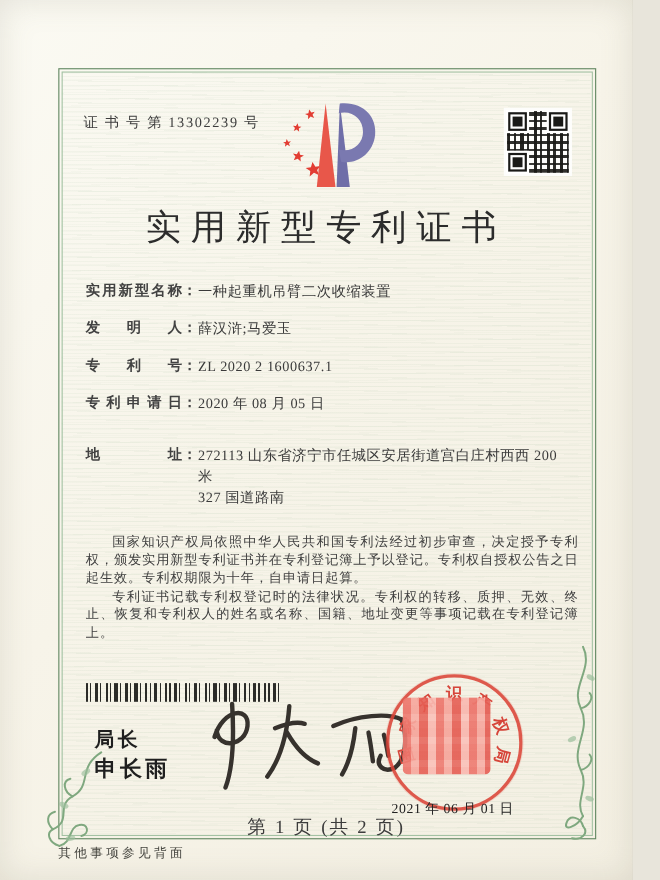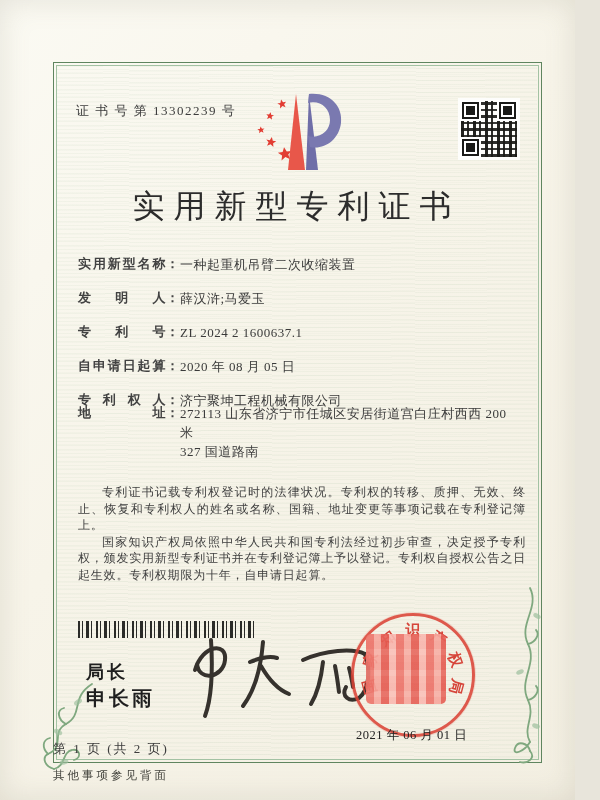--- a/index.html
+++ b/index.html
@@ -48,21 +48,21 @@
     font-size:15px;font-weight:700;color:#d6453a;transform-origin:center;}
   .seal-mosaic{left:366px;top:634px;width:80px;height:70px;border-radius:5px;
     background:
       repeating-linear-gradient(90deg, rgba(236,118,108,.85) 0 8px, rgba(247,172,162,.8) 8px 15px,
         rgba(228,88,78,.78) 15px 23px, rgba(250,192,184,.8) 23px 30px),
       repeating-linear-gradient(0deg, rgba(240,140,130,.6) 0 7px, rgba(251,202,194,.5) 7px 13px,
         rgba(232,100,90,.55) 13px 21px);
     filter:blur(.4px);}
   .seal-date{left:356px;top:727px;width:130px;font-size:12.5px;color:#222;
     letter-spacing:.5px;white-space:nowrap;}
-  .footer-page{left:53px;top:740px;width:487px;font-size:13px;
+  .footer-page{left:53px;top:740px;width:487px;text-align:center;font-size:17px;
     color:#3c3c3c;letter-spacing:2px;}
   .back-note{left:53px;top:768px;width:487px;text-align:left;font-size:11.5px;
     color:#44443e;letter-spacing:3px;}
   .logo-svg{left:246px;top:90px;}
   .qr{left:458px;top:98px;width:62px;height:62px;background:#fdfdfb;padding:3px;box-sizing:border-box;}
   .qr-noise{position:absolute;inset:3px;background:
       repeating-linear-gradient(90deg,rgba(25,25,22,.95) 0 3px,transparent 3px 6px,
         rgba(25,25,22,.9) 6px 8px,transparent 8px 12px),
       repeating-linear-gradient(0deg,rgba(25,25,22,.9) 0 3px,transparent 3px 7px,
         rgba(25,25,22,.85) 7px 9px,transparent 9px 13px);}
@@ -105,35 +105,32 @@
 
   <div class="abs title">实用新型专利证书</div>
 
   <div class="abs frow" style="top:255px">
     <span class="flabel">实用新型名称</span><span class="colon">：</span><span class="fval">一种起重机吊臂二次收缩装置</span>
   </div>
   <div class="abs frow" style="top:289px">
     <span class="flabel">发明人</span><span class="colon">：</span><span class="fval">薛汉浒;马爱玉</span>
   </div>
   <div class="abs frow" style="top:323px">
-    <span class="flabel">专利号</span><span class="colon">：</span><span class="fval">ZL 2024 2 1600637.1</span>
+    <span class="flabel">专利号</span><span class="colon">：</span><span class="fval">ZL 2020 2 1600637.1</span>
   </div>
   <div class="abs frow" style="top:357px">
-    <span class="flabel">自申请日起算</span><span class="colon">：</span><span class="fval">2020 年 08 月 05 日</span>
-  </div>
-  <div class="abs frow" style="top:391px">
-    <span class="flabel">专利权人</span><span class="colon">：</span><span class="fval">济宁聚坤工程机械有限公司</span>
+    <span class="flabel">专利申请日</span><span class="colon">：</span><span class="fval">2020 年 08 月 05 日</span>
   </div>
   <div class="abs frow" style="top:404px">
     <span class="flabel">地址</span><span class="colon">：</span><span class="fval"><span>272113 山东省济宁市任城区安居街道宫白庄村西西 200 米</span><br><span>327 国道路南</span></span>
   </div>
 
   <div class="abs paras">
+    <p>国家知识产权局依照中华人民共和国专利法经过初步审查，决定授予专利权，颁发实用新型专利证书并在专利登记簿上予以登记。专利权自授权公告之日起生效。专利权期限为十年，自申请日起算。</p>
     <p>专利证书记载专利权登记时的法律状况。专利权的转移、质押、无效、终止、恢复和专利权人的姓名或名称、国籍、地址变更等事项记载在专利登记簿上。</p>
-    <p>国家知识产权局依照中华人民共和国专利法经过初步审查，决定授予专利权，颁发实用新型专利证书并在专利登记簿上予以登记。专利权自授权公告之日起生效。专利权期限为十年，自申请日起算。</p>
   </div>
 
   <div class="abs barcode"></div>
 
   <div class="abs sig-title">局长</div>
   <div class="abs sig-name">申长雨</div>
   <svg class="abs signature-svg" width="205" height="88" viewBox="0 0 205 88">
     <g fill="none" stroke="#26221e" stroke-width="4" stroke-linecap="round" opacity="0.92">
       <path d="M20,38 C28,12 52,10 50,28 C48,46 24,50 22,32"></path>
       <path d="M36,8 C38,40 36,68 30,84"></path>

